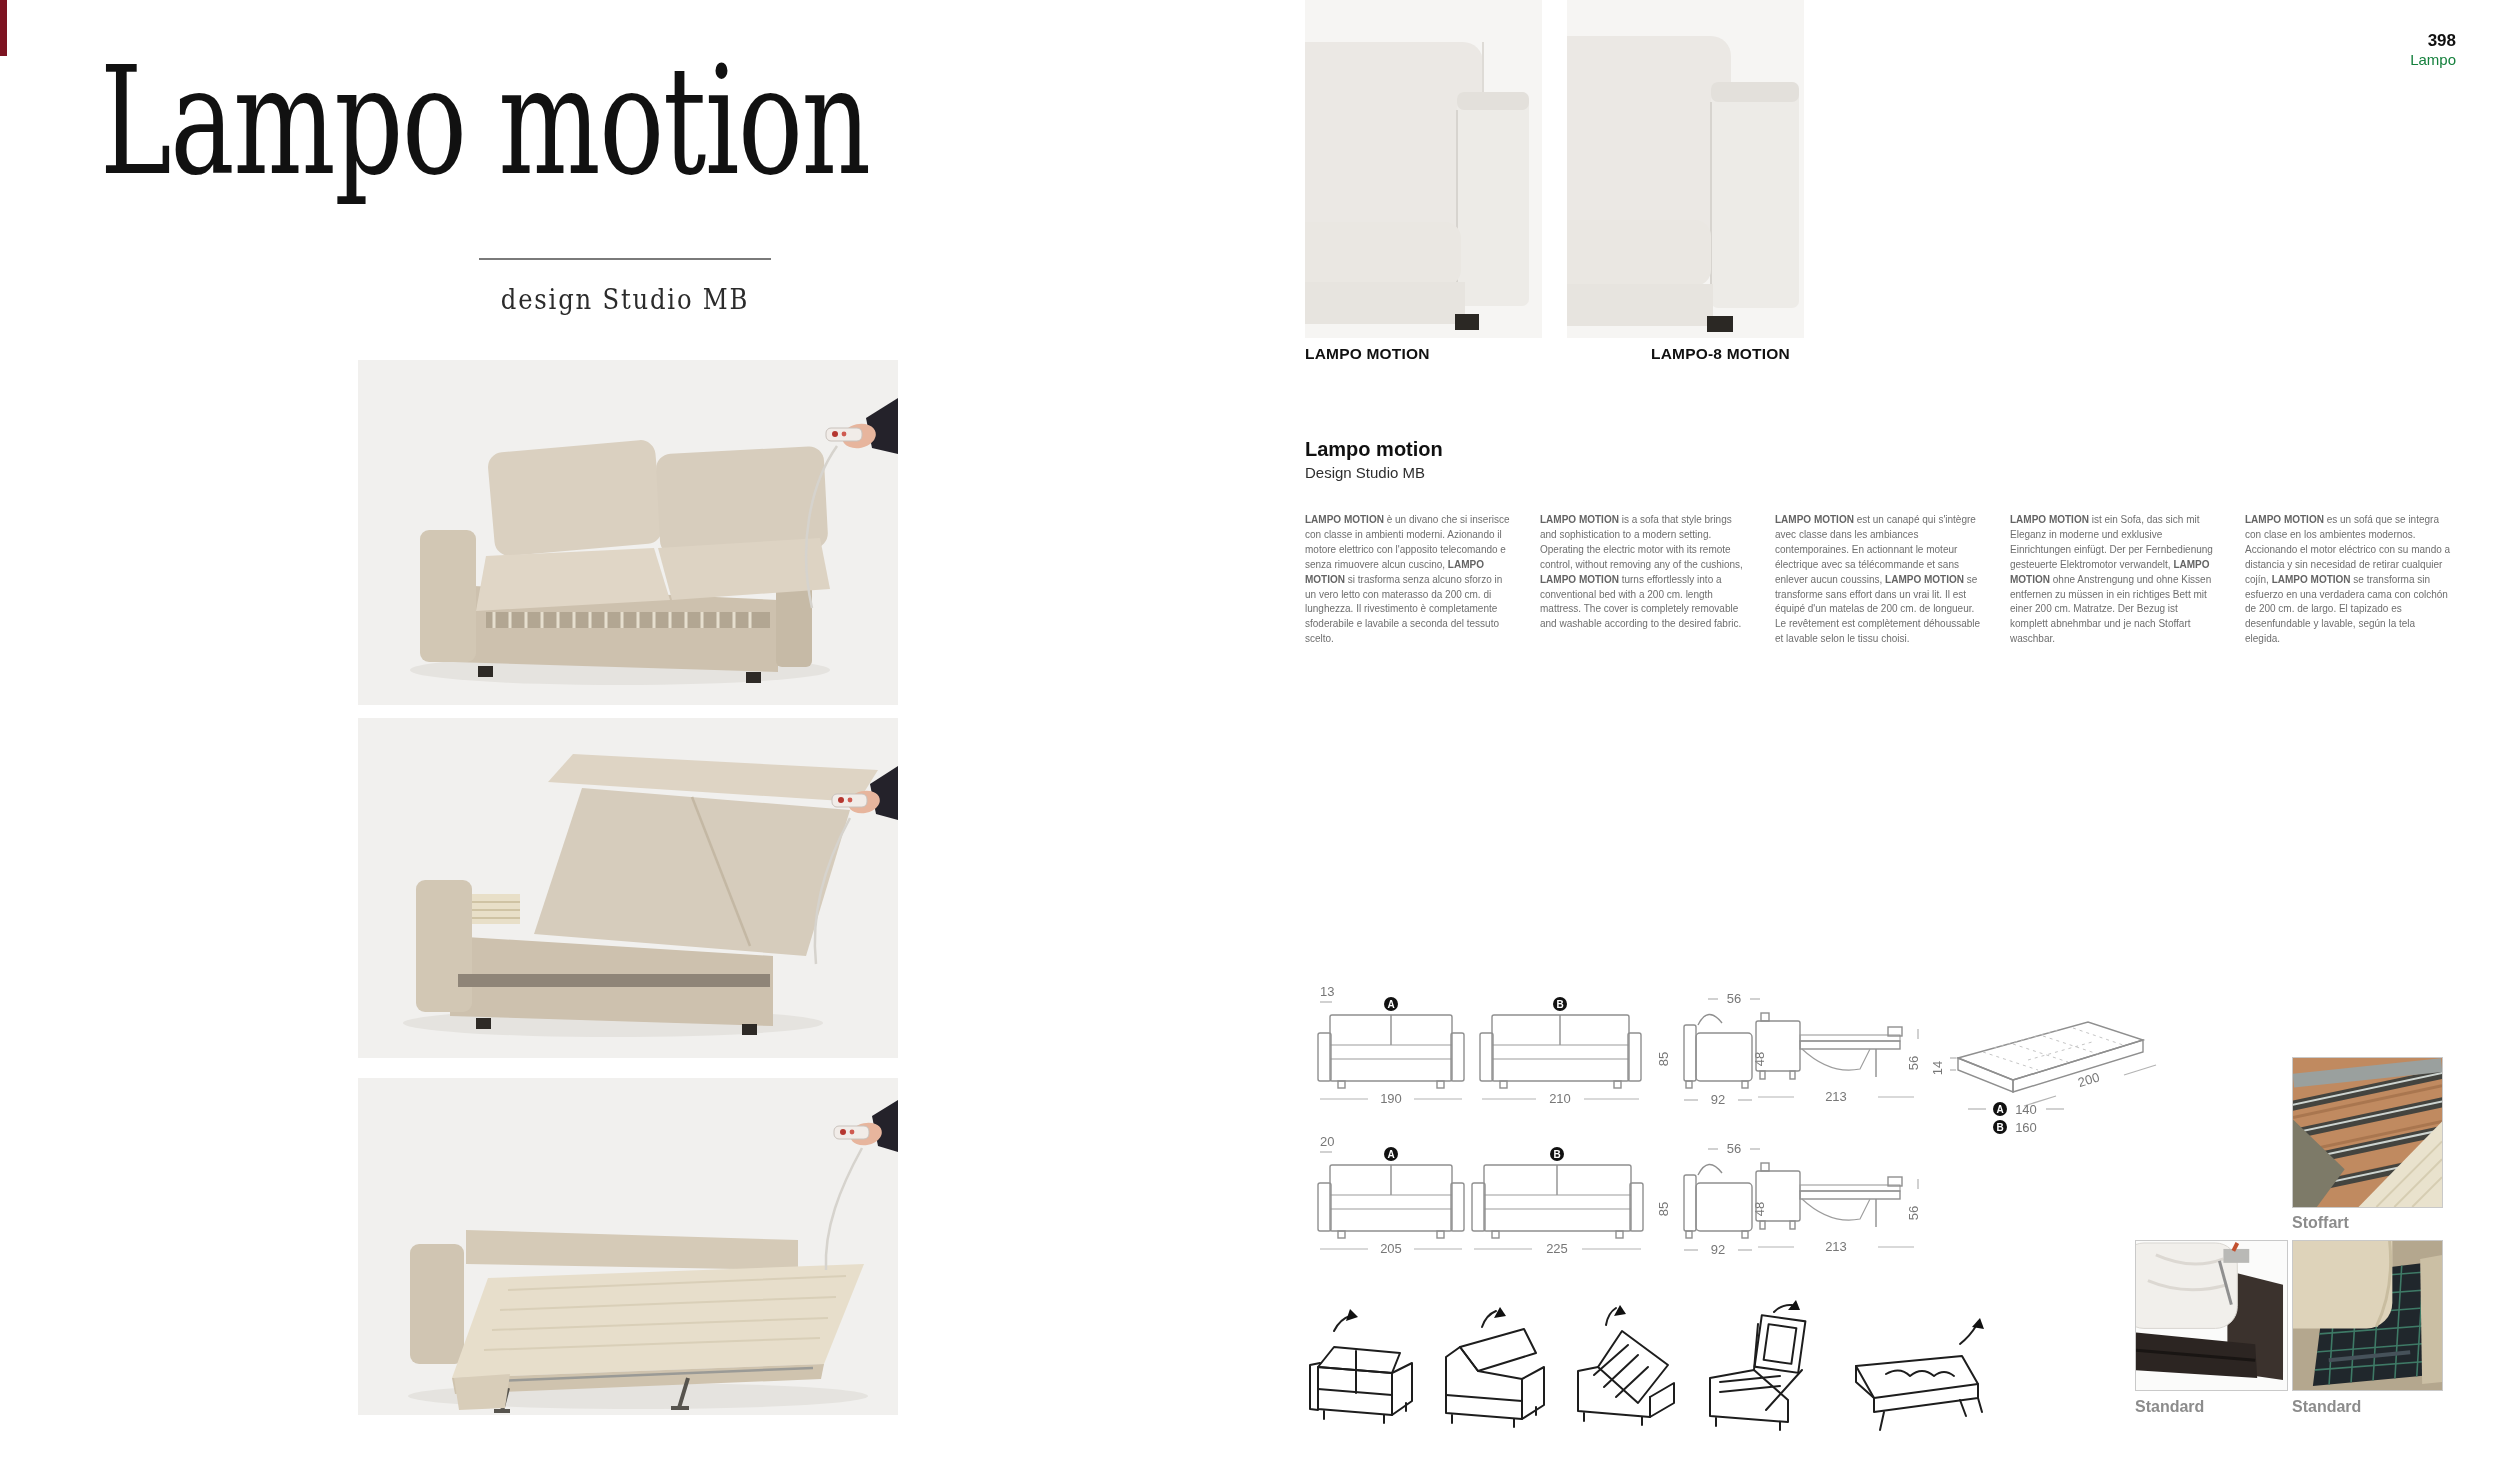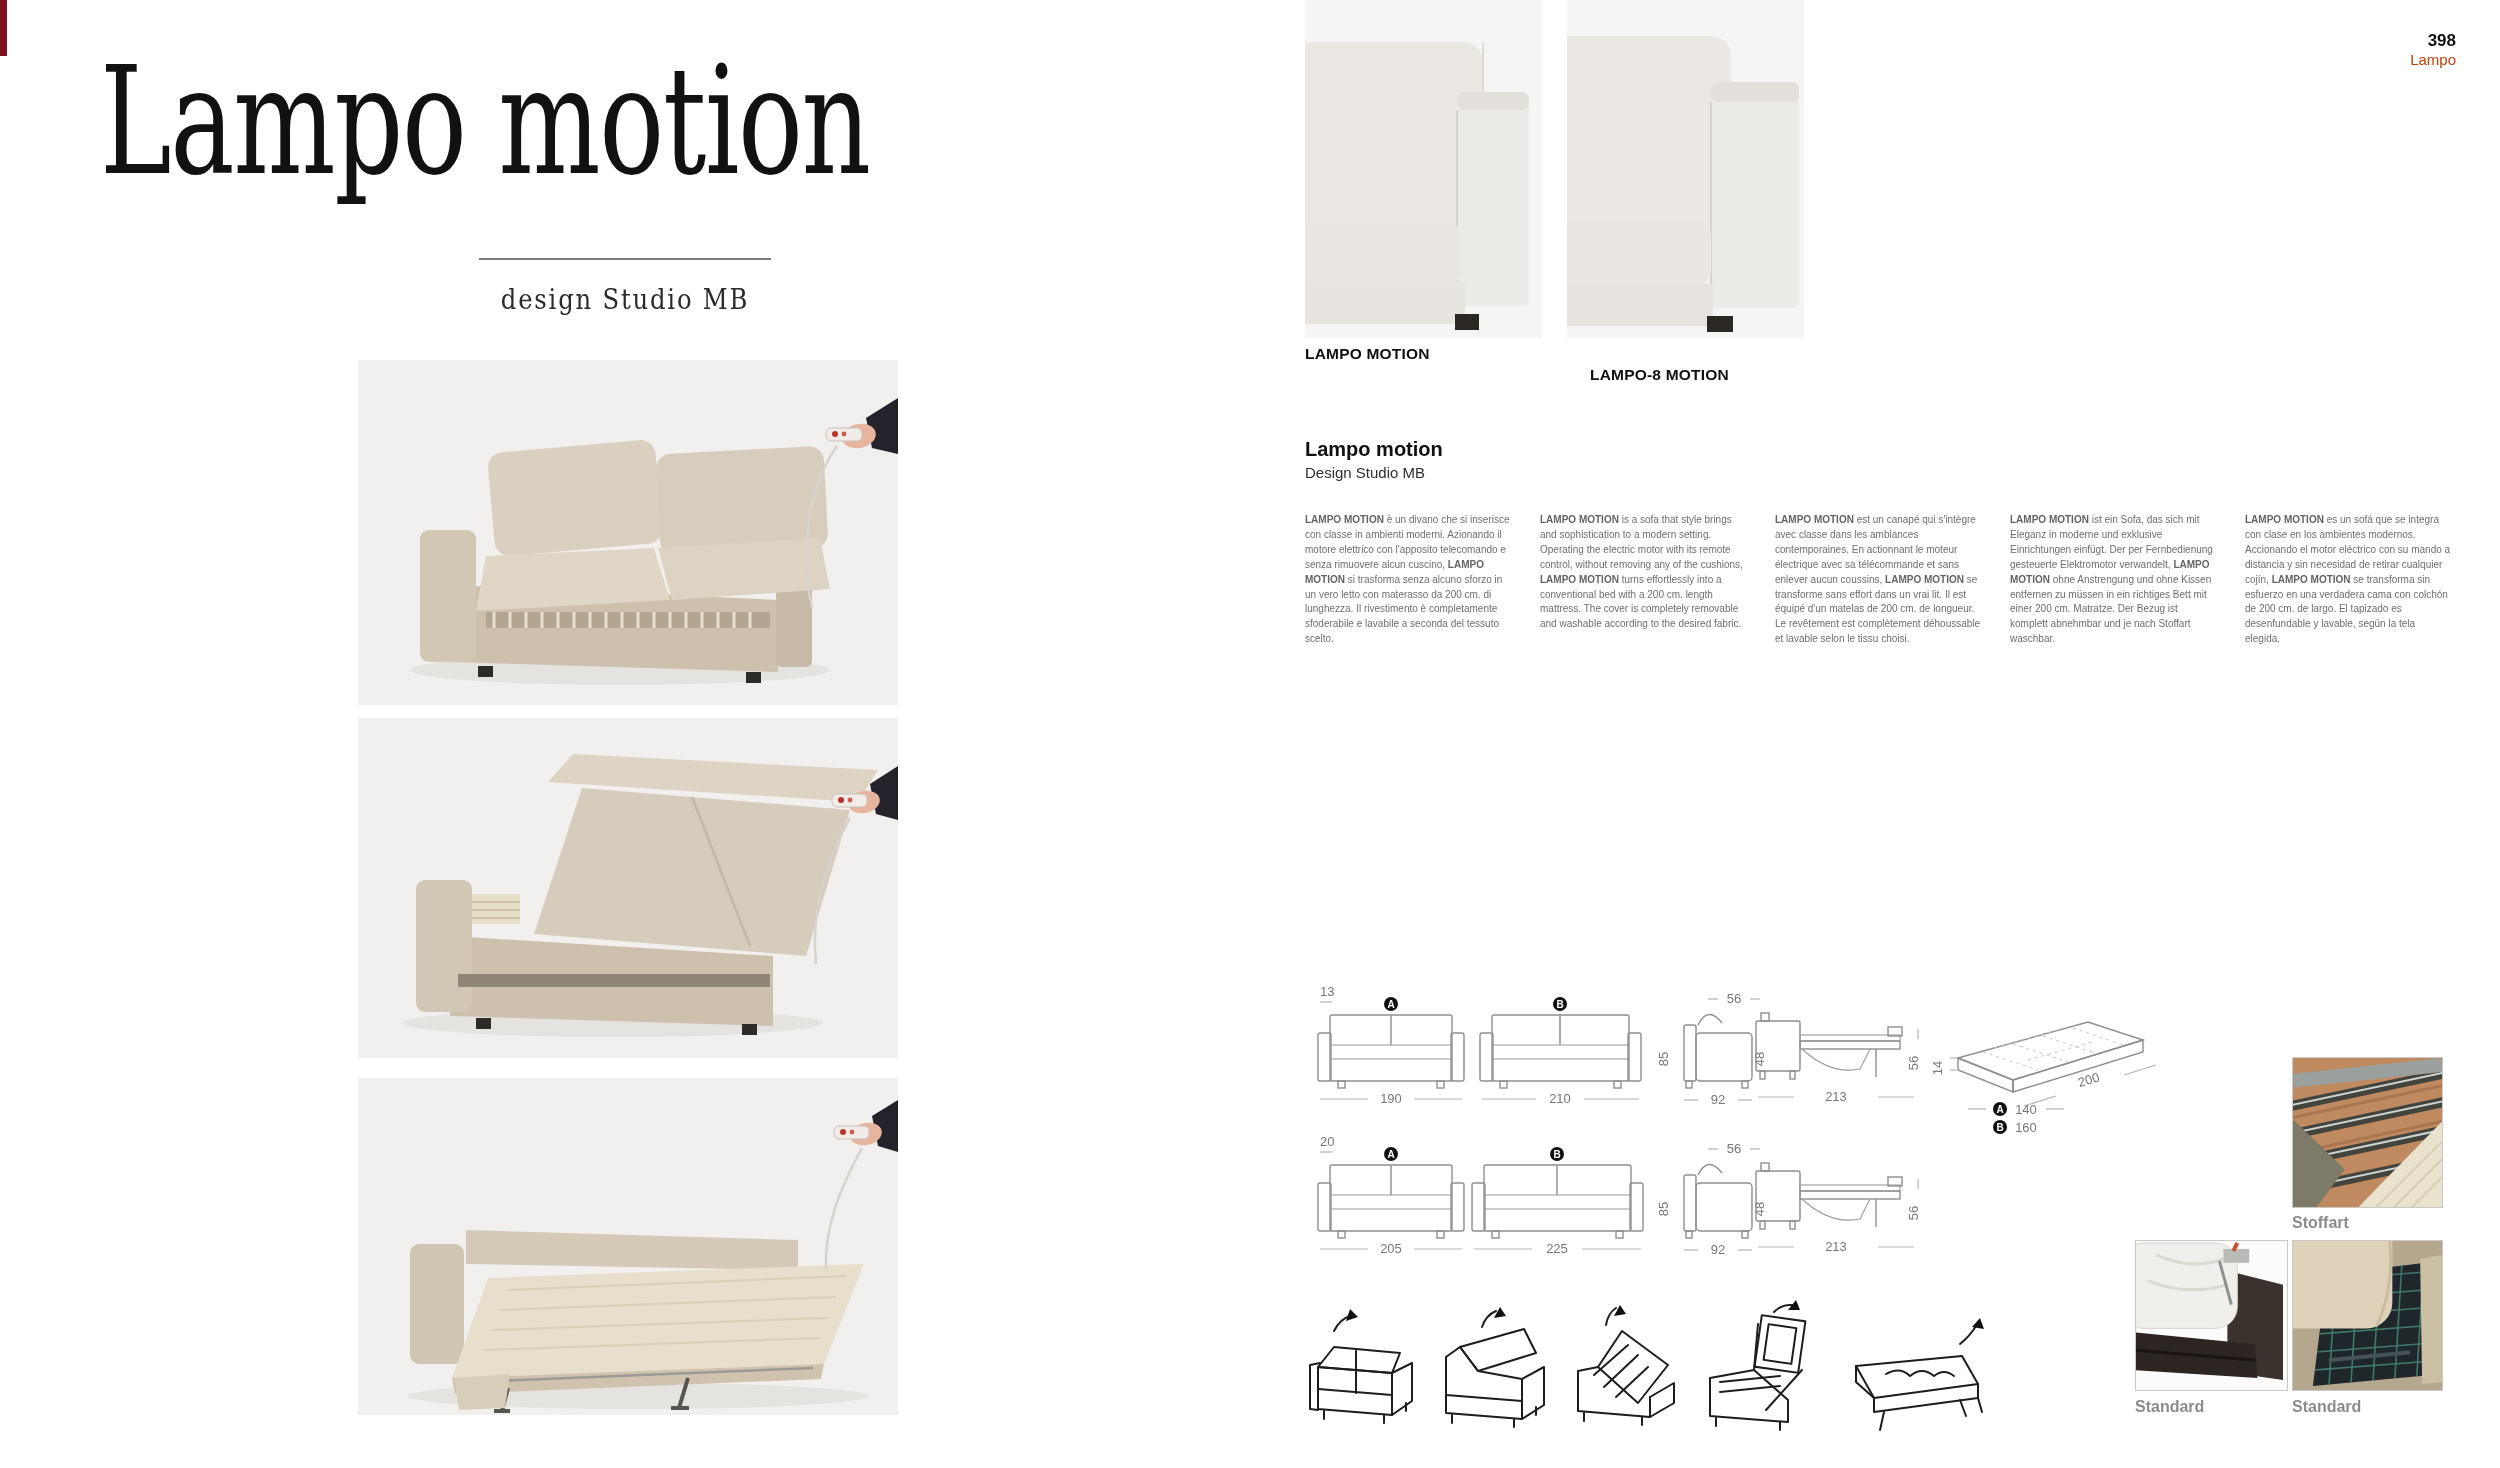--- a/index.html
+++ b/index.html
@@ -14,21 +14,21 @@
   .hero-title{left:100px;top:28px;width:900px;font-family:"DejaVu Serif",serif;font-weight:400;
               font-size:150px;letter-spacing:-2px;color:#111;transform:scaleX(.72);transform-origin:left top;
               line-height:1.25;white-space:nowrap;}
   .hero-rule{left:479px;top:258px;width:292px;height:2px;background:#7a7a7a;}
   .hero-credit{left:429px;top:284px;width:392px;text-align:center;font-family:"DejaVu Serif",serif;
                font-size:27px;letter-spacing:2px;color:#2b2b2b;transform:scaleX(.9);transform-origin:center top;}
 
   
   .pagenum{right:44px;top:30px;text-align:right;line-height:1.25;}
   .pagenum .num{font-weight:bold;font-size:17px;color:#111;}
-  .pagenum .col{font-size:15px;color:#c2410c;}
+  .pagenum .col{font-size:15px;color:#15803d;}
 
   
   .photo{background:#f1f0ee;overflow:hidden;}
   .photo svg{display:block;width:100%;height:100%;}
 
   .model-label{font-weight:bold;font-size:15.5px;color:#101010;letter-spacing:.2px;}
 
   .intro-h{left:1305px;top:438px;font-size:20px;font-weight:bold;color:#101010;}
   .intro-s{left:1305px;top:464px;font-size:15px;color:#2e2e2e;}
 
@@ -165,21 +165,21 @@
       <rect x="-50" y="36" width="214" height="206" rx="20" fill="#ebe8e4"></rect>
       <rect x="144" y="82" width="88" height="226" rx="7" fill="#edebe7"></rect>
       <rect x="144" y="82" width="88" height="20" rx="7" fill="#e3e0db"></rect>
       <path d="M144,102 L144,308" stroke="#d7d4cf" stroke-width="2"></path>
       <rect x="-50" y="220" width="194" height="66" rx="16" fill="#eae7e2"></rect>
       <rect x="-50" y="284" width="196" height="42" fill="#e7e4df"></rect>
       <rect x="140" y="316" width="26" height="16" fill="#2b2824"></rect>
     </svg>
   </div>
   <div class="abs model-label" style="left:1305px;top:345px;">LAMPO MOTION</div>
-  <div class="abs model-label" style="left:1590px;top:345px;margin-top:21px;">LAMPO-8 MOTION</div>
+  <div class="abs model-label" style="left:1651px;top:345px;">LAMPO-8 MOTION</div>
 
   <div class="abs intro-h">Lampo motion</div>
   <div class="abs intro-s">Design Studio MB</div>
 
   <p class="abs desc" style="left:1305px;"><b>LAMPO MOTION</b> è un divano che si inserisce con classe in ambienti moderni. Azionando il motore elettrico con l'apposito telecomando e senza rimuovere alcun cuscino, <b>LAMPO MOTION</b> si trasforma senza alcuno sforzo in un vero letto con materasso da 200 cm. di lunghezza. Il rivestimento è completamente sfoderabile e lavabile a seconda del tessuto scelto.</p>
   <p class="abs desc" style="left:1540px;"><b>LAMPO MOTION</b> is a sofa that  style brings and sophistication to a modern setting. Operating the electric motor with its remote control, without removing any of the cushions, <b>LAMPO MOTION</b> turns effortlessly into a conventional bed with a 200 cm. length mattress. The cover is completely removable and washable according to the desired fabric.</p>
   <p class="abs desc" style="left:1775px;"><b>LAMPO MOTION</b> est un canapé qui s'intègre avec classe dans les ambiances contemporaines. En actionnant le moteur électrique avec sa télécommande et sans enlever aucun coussins, <b>LAMPO MOTION</b> se transforme sans effort dans un vrai lit. Il est équipé d'un matelas de 200 cm. de longueur. Le revêtement est complètement déhoussable et lavable selon le  tissu choisi.</p>
   <p class="abs desc" style="left:2010px;"><b>LAMPO MOTION</b> ist ein Sofa, das sich mit Eleganz in moderne und exklusive Einrichtungen einfügt. Der per Fernbedienung gesteuerte Elektromotor verwandelt, <b>LAMPO MOTION</b> ohne Anstrengung und ohne Kissen entfernen zu müssen in ein richtiges Bett  mit einer 200 cm. Matratze. Der Bezug ist komplett abnehmbar und je nach Stoffart waschbar.</p>
   <p class="abs desc" style="left:2245px;"><b>LAMPO MOTION</b> es un sofá que se integra con clase en los ambientes modernos. Accionando el motor eléctrico con su mando a distancia y sin necesidad de retirar cualquier cojín, <b>LAMPO MOTION</b> se transforma sin esfuerzo en una verdadera cama con colchón de 200 cm. de largo. El tapizado es desenfundable y lavable, según la tela elegida.</p>
 

